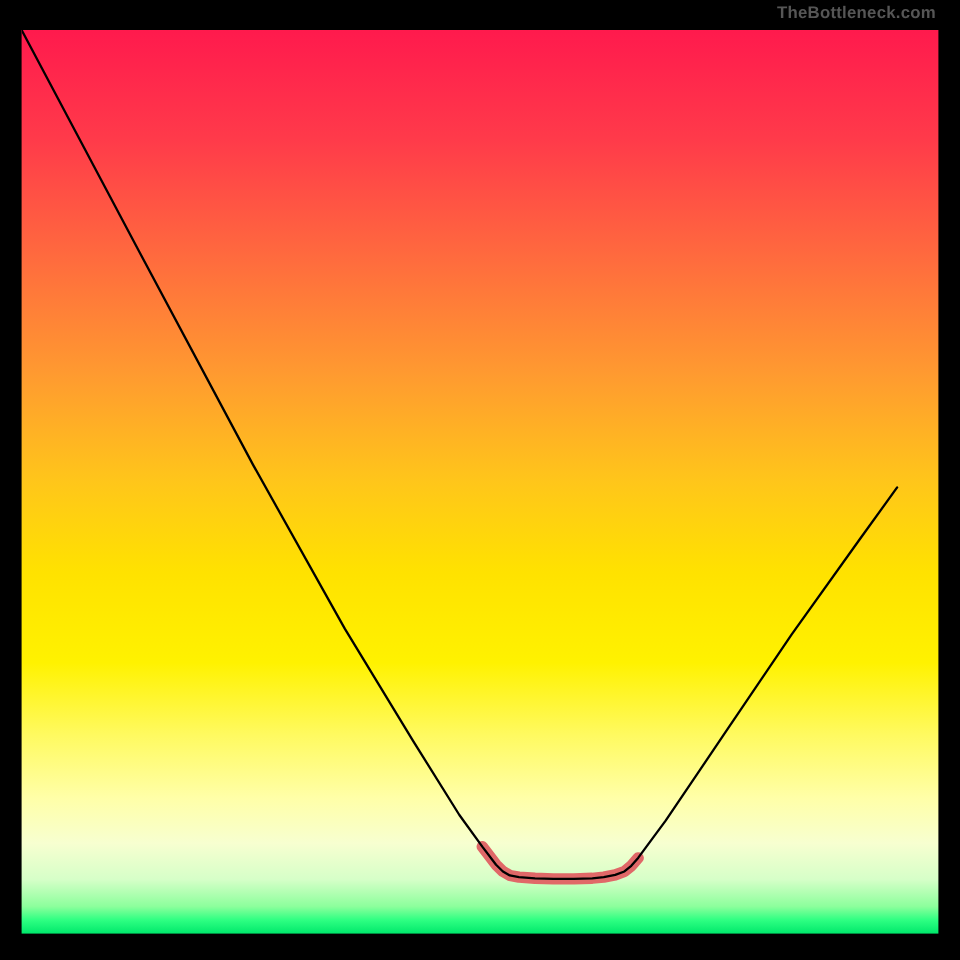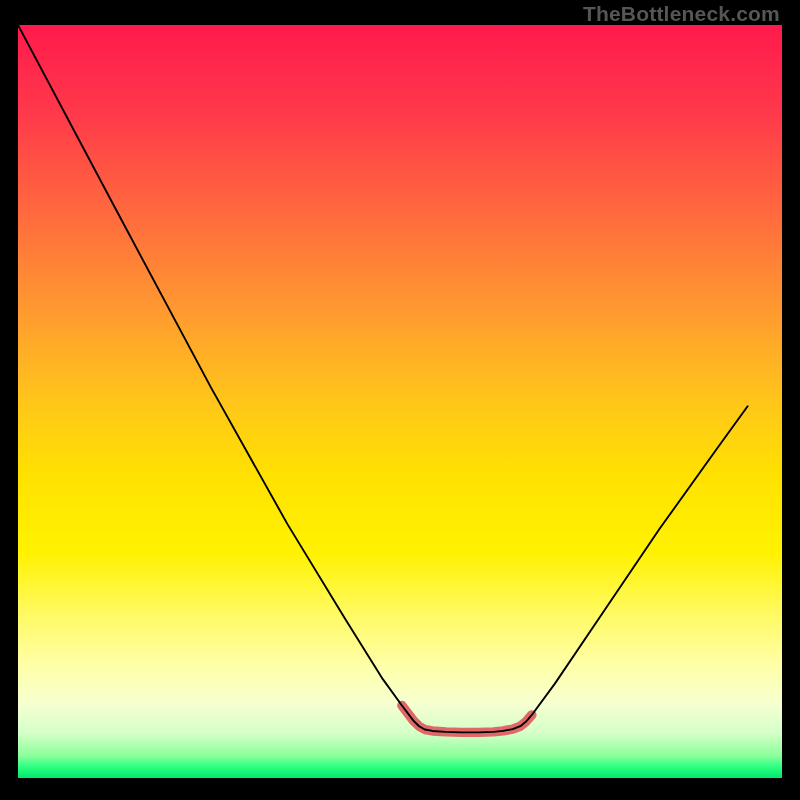--- a/index.html
+++ b/index.html
@@ -33,21 +33,21 @@
       #8cff9c 97%,
       #2eff82 98.5%,
       #00e86b 100%
     );
   }
   .watermark {
     position: absolute;
     top: 2px;
     right: 20px;
     font-family: Arial, Helvetica, sans-serif;
-    font-size: 21px;
+    font-size: 14px;
     font-weight: 600;
     color: #565656;
     letter-spacing: 0.2px;
   }
   svg.curve {
     position: absolute;
     left: 0; top: 0;
     width: 100%;
     height: 100%;
   }

